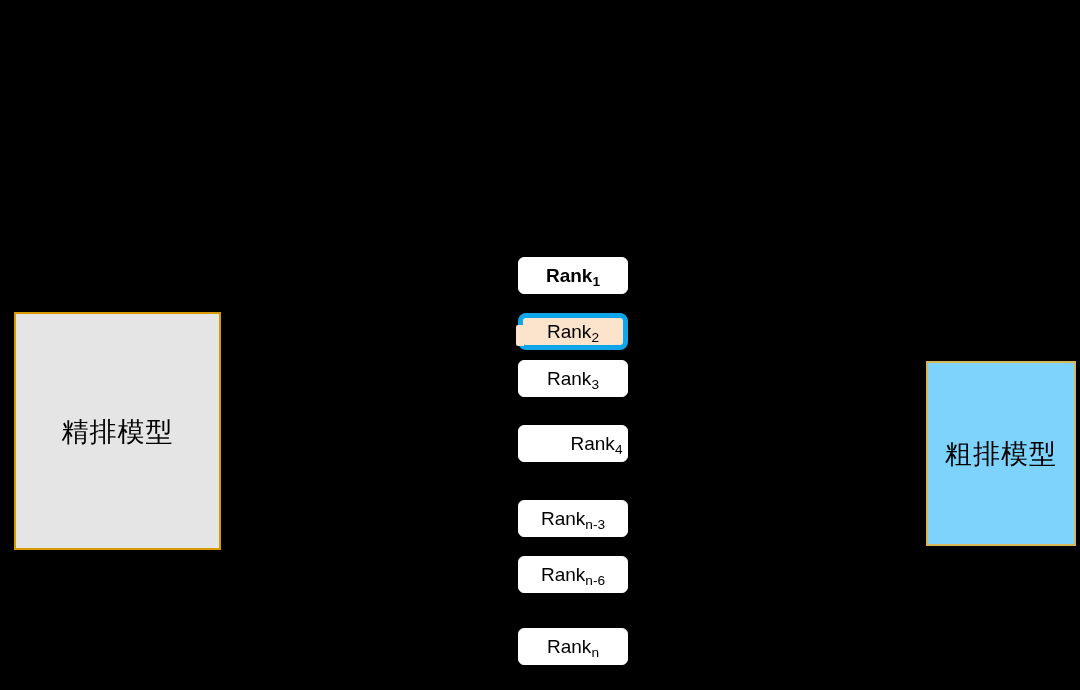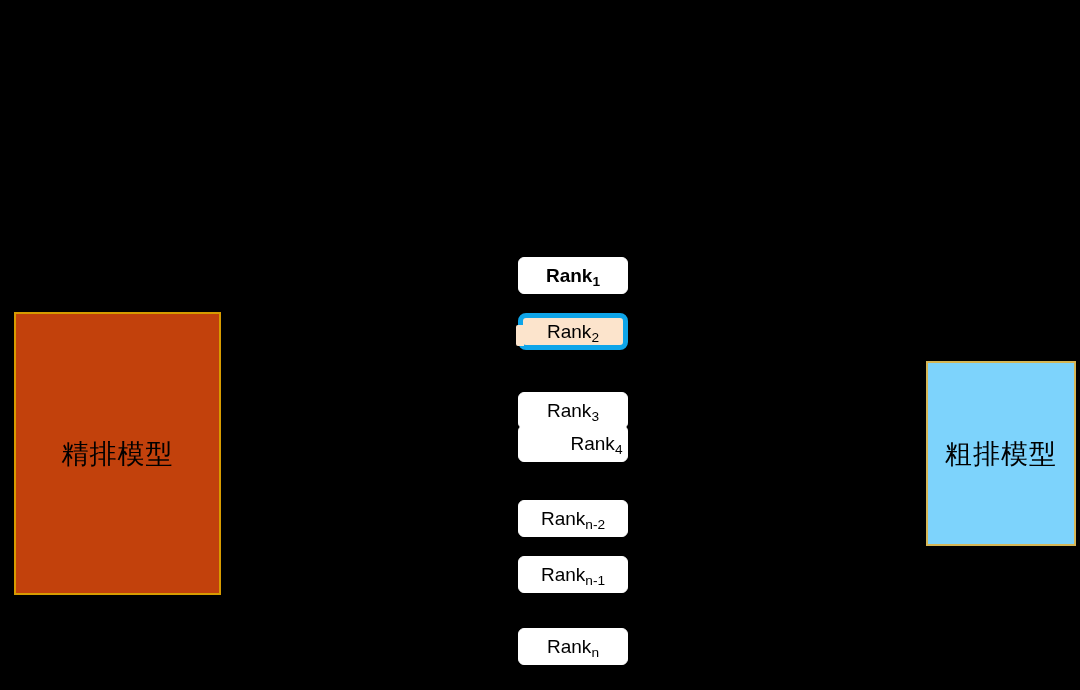--- a/index.html
+++ b/index.html
@@ -32,22 +32,22 @@
     color: #000000;
     letter-spacing: 1px;
     white-space: nowrap;
     font-family: "DejaVu Sans", "Liberation Sans", sans-serif;
   }
 
   #panel-fine {
     left: 14px;
     top: 312px;
     width: 207px;
-    height: 283px;
-    background: #c2410c;
+    height: 238px;
+    background: #e5e5e5;
     border-color: #D79B00;
   }
   #panel-coarse {
     left: 926px;
     top: 361px;
     width: 150px;
     height: 185px;
     background: #7dd3fc;
     border-color: #D6B656;
   }
@@ -110,30 +110,30 @@
   </div>
 
   <div id="rank-list">
       <div class="rank-box" style="top: 257px; font-weight: bold;">
         <span class="rank-label"><span>Rank</span><sub>1</sub></span>
       </div>
       <div class="rank-box is-highlighted" style="top: 313px;">
         <span class="left-tab"></span>
         <span class="rank-label"><span>Rank</span><sub>2</sub></span>
       </div>
-      <div class="rank-box" style="top: 360px; margin-top: 32px;">
+      <div class="rank-box" style="top: 360px;">
         <span class="rank-label"><span>Rank</span><sub>3</sub></span>
       </div>
       <div class="rank-box" style="top: 425px; padding-left: 47px;">
         <span class="rank-label"><span>Rank</span><sub>4</sub></span>
       </div>
       <div class="rank-box" style="top: 500px;">
-        <span class="rank-label"><span>Rank</span><sub>n-2</sub></span>
+        <span class="rank-label"><span>Rank</span><sub>n-3</sub></span>
       </div>
       <div class="rank-box" style="top: 556px;">
-        <span class="rank-label"><span>Rank</span><sub>n-1</sub></span>
+        <span class="rank-label"><span>Rank</span><sub>n-6</sub></span>
       </div>
       <div class="rank-box" style="top: 628px;">
         <span class="rank-label"><span>Rank</span><sub>n</sub></span>
       </div>
     </div>
 
 </div>
 
 </body></html>

